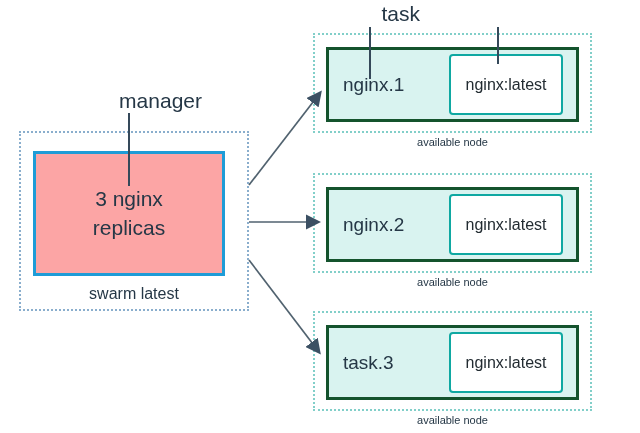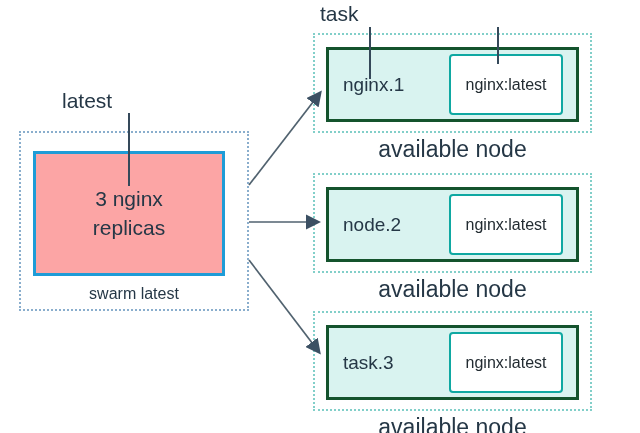--- a/index.html
+++ b/index.html
@@ -11,21 +11,21 @@
     font-family: "Liberation Sans", sans-serif;
     color: #253746;
     overflow: hidden;
   }
   .abs { position: absolute; }
 
   
   .big-label {
     font-size: 21px;
     color: #253746;
-    text-align: left;
+    text-align: right;
   }
 
   
   .swarm {
     left: 19px; top: 131px;
     width: 226px; height: 176px;
     border: 2px dotted #8aaecd;
   }
   .manager-box {
     position: absolute;
@@ -72,55 +72,55 @@
     background: #ffffff;
     border: 2.5px solid #0fa8a2;
     border-radius: 4px;
     display: flex; align-items: center; justify-content: center;
     font-size: 16px;
     color: #222b31;
   }
   .node-caption {
     width: 279px;
     text-align: center;
-    font-size: 23px;
+    font-size: 11px;
   }
 
   svg.overlay {
     position: absolute;
     left: 0; top: 0;
     width: 640px; height: 433px;
     pointer-events: none;
   }
 </style>
 </head>
 <body>
 
 <div id="canvas">
 
-  <div class="abs big-label" style="left:62px; top:89px; width:140px;">latest</div>
+  <div class="abs big-label" style="left:62px; top:89px; width:140px;">manager</div>
   <div class="abs big-label" style="left:320px; top:2px; width:100px;">task</div>
 
   <div class="abs swarm">
     <div class="manager-box">3 nginx
 replicas</div>
     <div class="swarm-caption">swarm latest</div>
   </div>
 
   <div class="abs node" style="top:33px;">
     <div class="node-inner">
       <div class="task-label">nginx.1</div>
       <div class="container-box">nginx:latest</div>
     </div>
   </div>
   <div class="abs node-caption" style="left:313px; top:136px;">available node</div>
 
   <div class="abs node" style="top:173px;">
     <div class="node-inner">
-      <div class="task-label">node.2</div>
+      <div class="task-label">nginx.2</div>
       <div class="container-box">nginx:latest</div>
     </div>
   </div>
   <div class="abs node-caption" style="left:313px; top:276px;">available node</div>
 
   <div class="abs node" style="top:311px;">
     <div class="node-inner">
       <div class="task-label">task.3</div>
       <div class="container-box">nginx:latest</div>
     </div>

